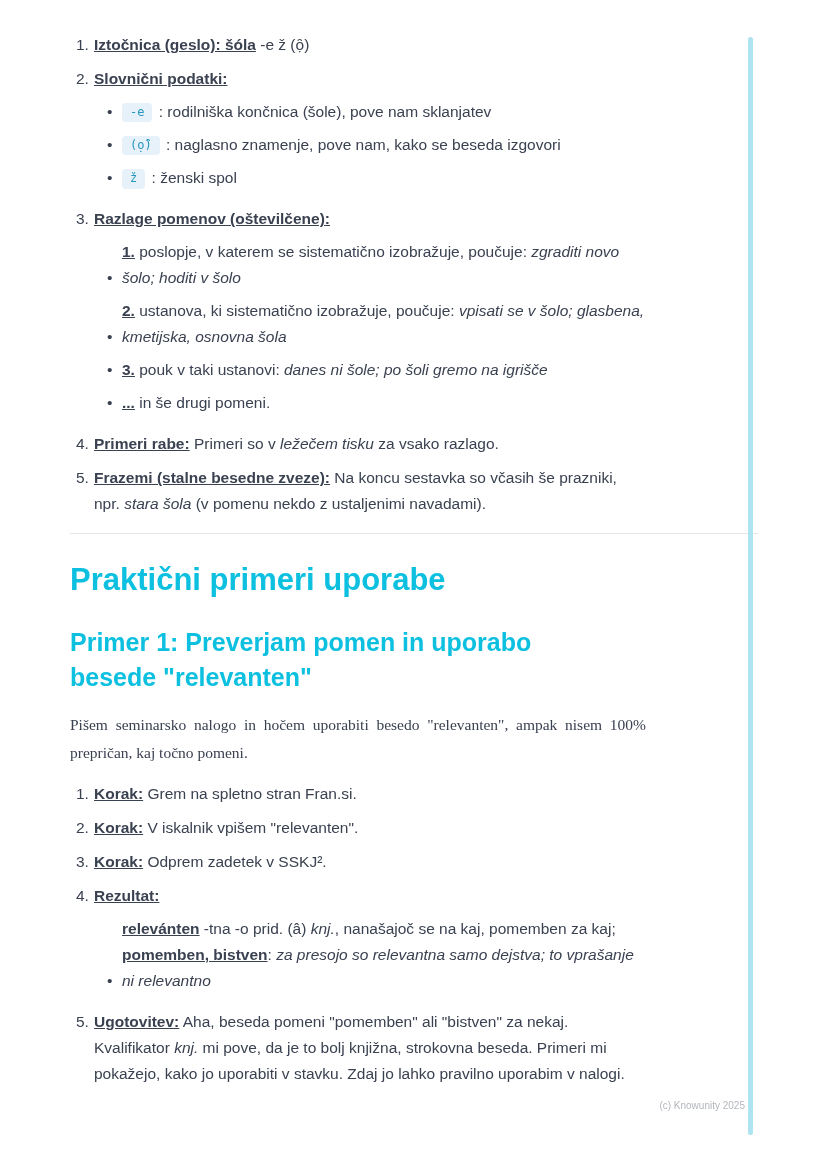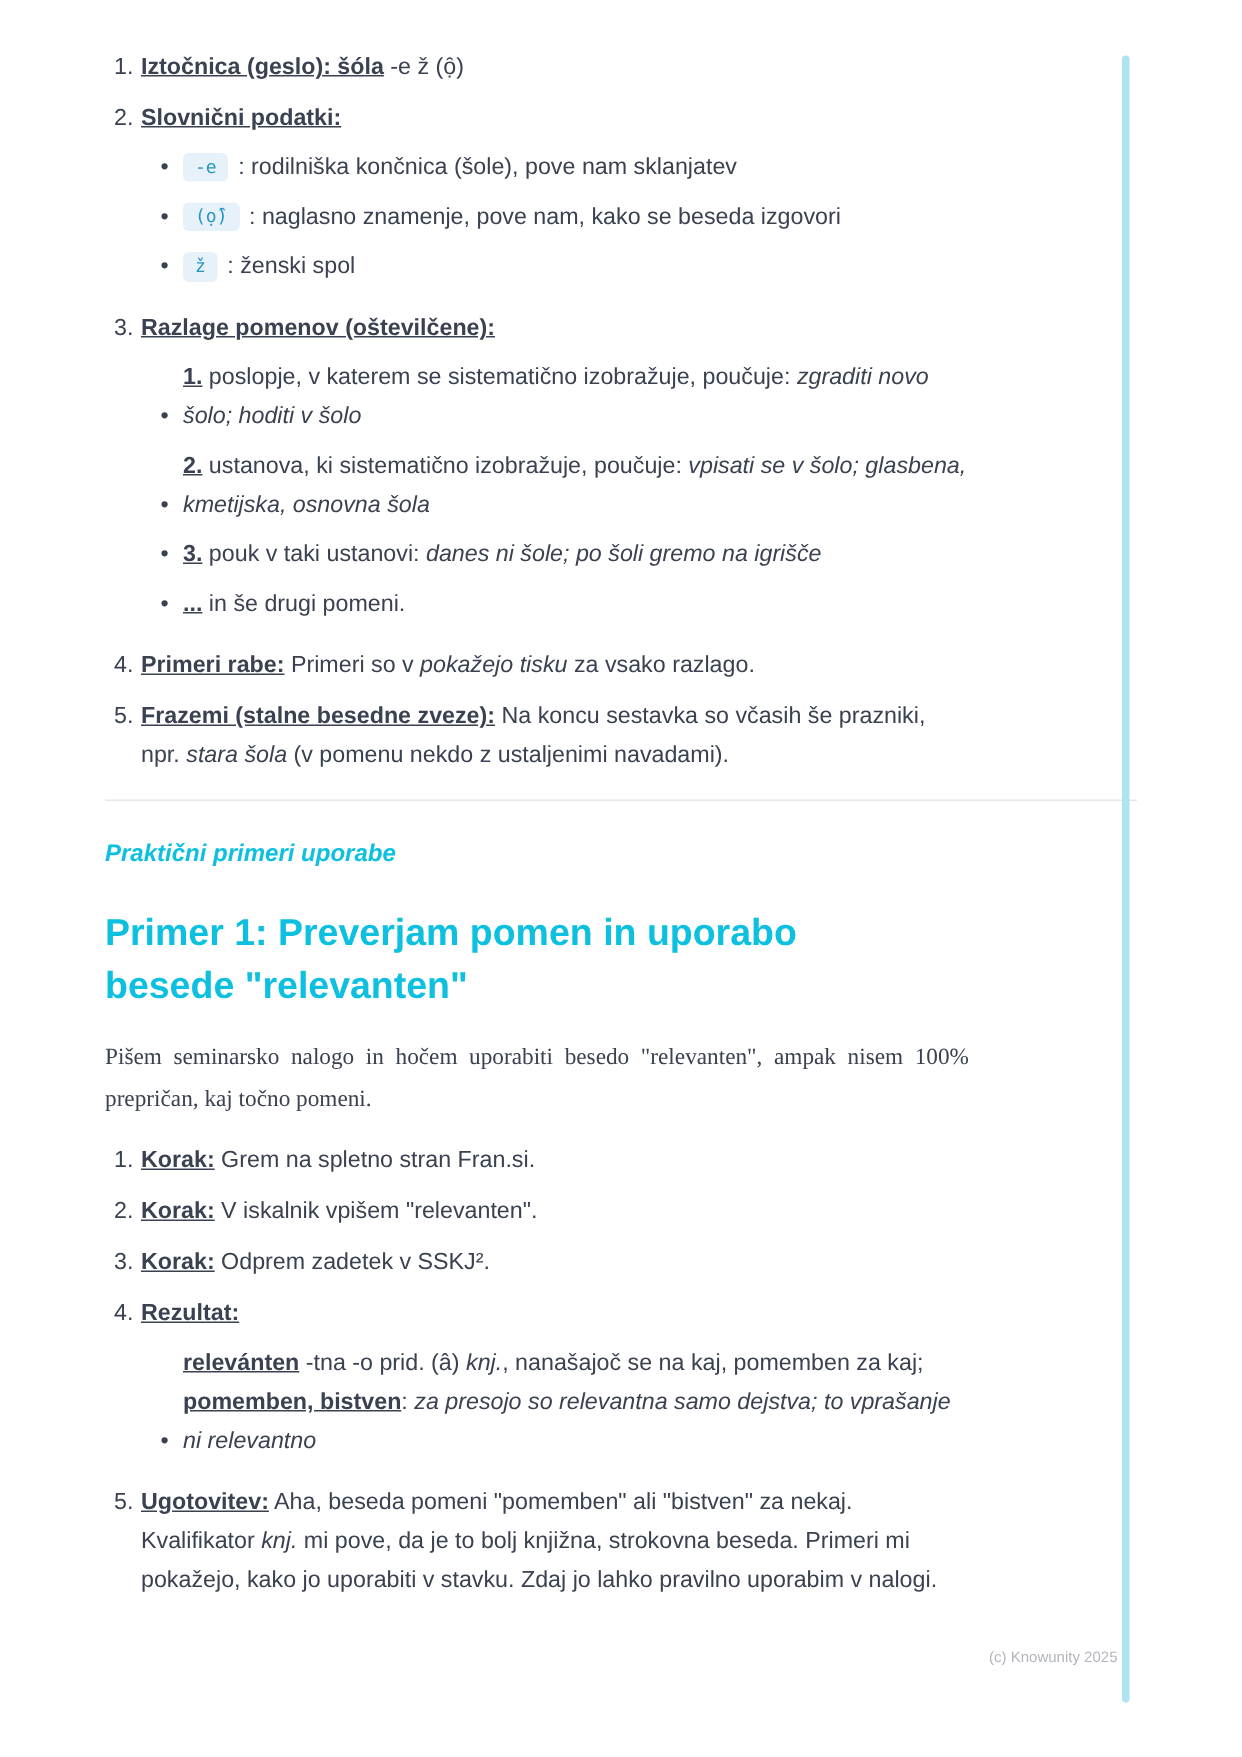--- a/index.html
+++ b/index.html
@@ -39,21 +39,21 @@
     display: inline-block;
     font-family: "DejaVu Sans Mono", monospace;
     font-size: 12px; line-height: 1.45;
     background: var(--badge-bg); color: var(--badge-text);
     border-radius: 4px; padding: 1px 8px; margin-right: 2px;
     vertical-align: 1px;
   }
 
   hr.divider { border: none; border-top: 1px solid var(--divider); margin: 16px 0 0 0; }
 
-  h1.sec-title { color: var(--accent); font-size: 16px; line-height: 1.3; margin: 26px 0 0 0; font-weight: 700; font-style: italic; }
+  h1.sec-title { color: var(--accent); font-size: 31px; line-height: 1.3; margin: 26px 0 0 0; font-weight: 700; }
   h2.sub-title { color: var(--accent); font-size: 25px; line-height: 1.4; margin: 24px 0 0 0; font-weight: 700; max-width: 520px; }
   p.intro { margin: 16px 0 0 0; font-size: 15.5px; line-height: 1.8; text-align: justify; font-family: Liberation Serif, serif; }
   ol.steps { margin-top: 14px; }
 
   .copyright { position: absolute; top: 1100px; right: 83px; font-size: 10px; color: var(--muted); }
   .edge-bar { position: absolute; top: 37px; left: 748px; width: 5px; height: 1098px; border-radius: 3px; background: var(--edge-bar); }
 </style>
 </head>
 <body>
 
@@ -107,21 +107,21 @@
           <li class="bli">
             <span class="bullet"></span>
             <div class="bli-body"><span class="b">...</span><span> in še drugi pomeni.</span></div>
           </li>
         </ul>
       </div>
     </li>
 
     <li class="oli">
       <span class="marker">4.</span>
-      <div class="li-body"><span class="b">Primeri rabe:</span><span> Primeri so v </span><span class="i">pokažejo tisku</span><span> za vsako razlago.</span></div>
+      <div class="li-body"><span class="b">Primeri rabe:</span><span> Primeri so v </span><span class="i">ležečem tisku</span><span> za vsako razlago.</span></div>
     </li>
 
     <li class="oli">
       <span class="marker">5.</span>
       <div class="li-body"><span class="b">Frazemi (stalne besedne zveze):</span><span> Na koncu sestavka so včasih še prazniki, npr. </span><span class="i">stara šola</span><span> (v pomenu nekdo z ustaljenimi navadami).</span></div>
     </li>
 
   </ol>
 
   <hr class="divider">

